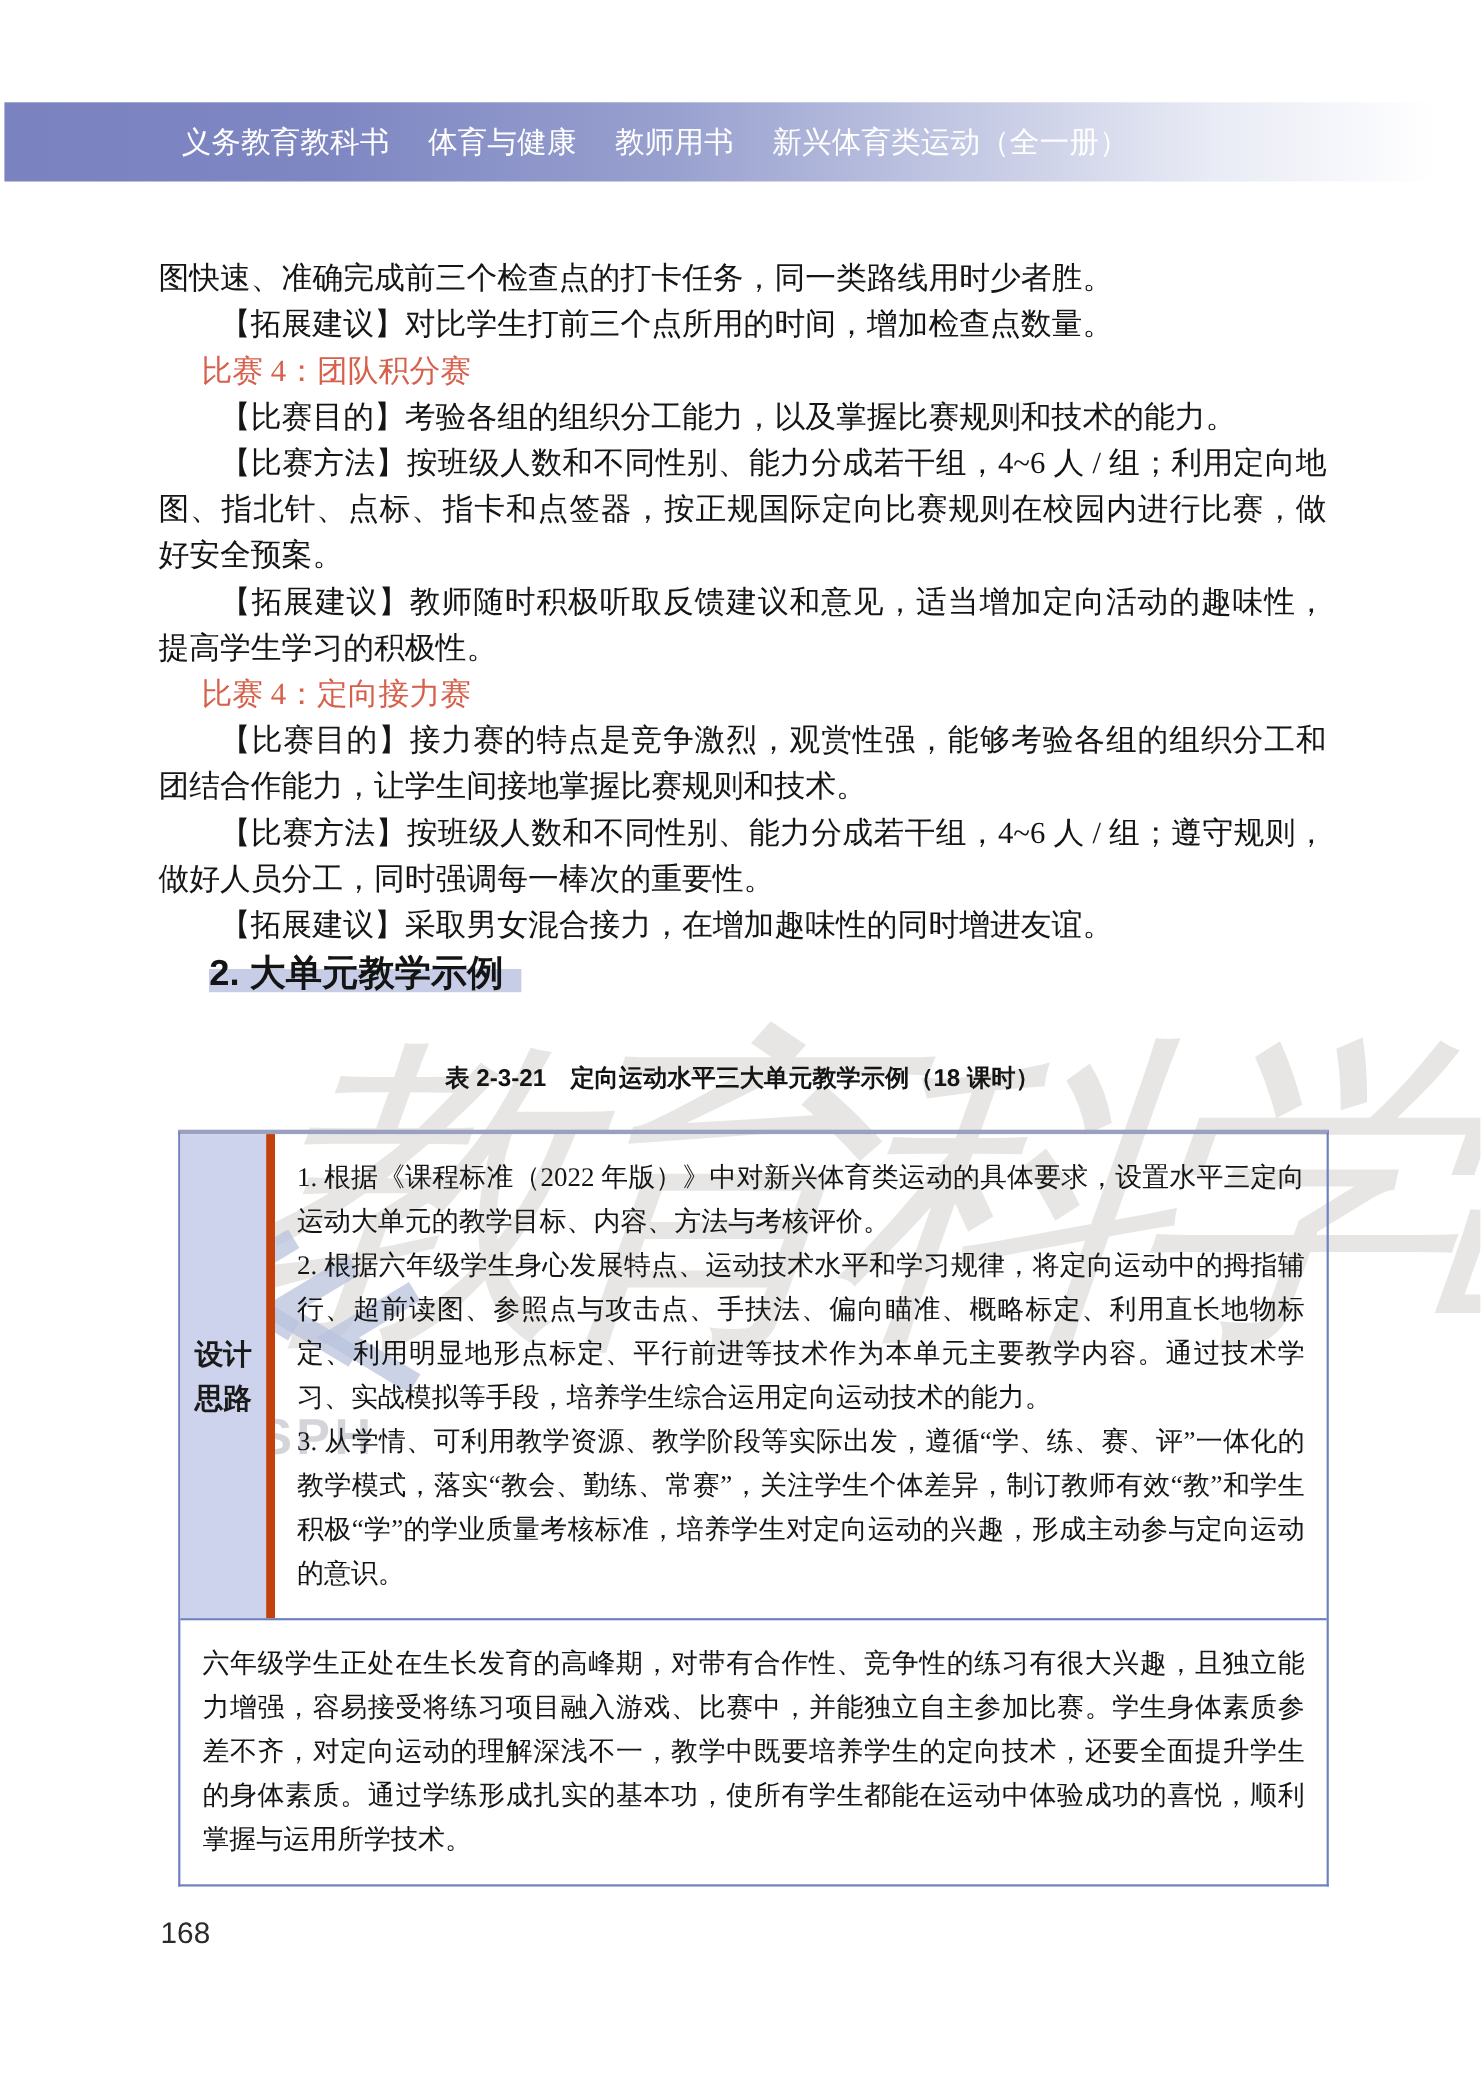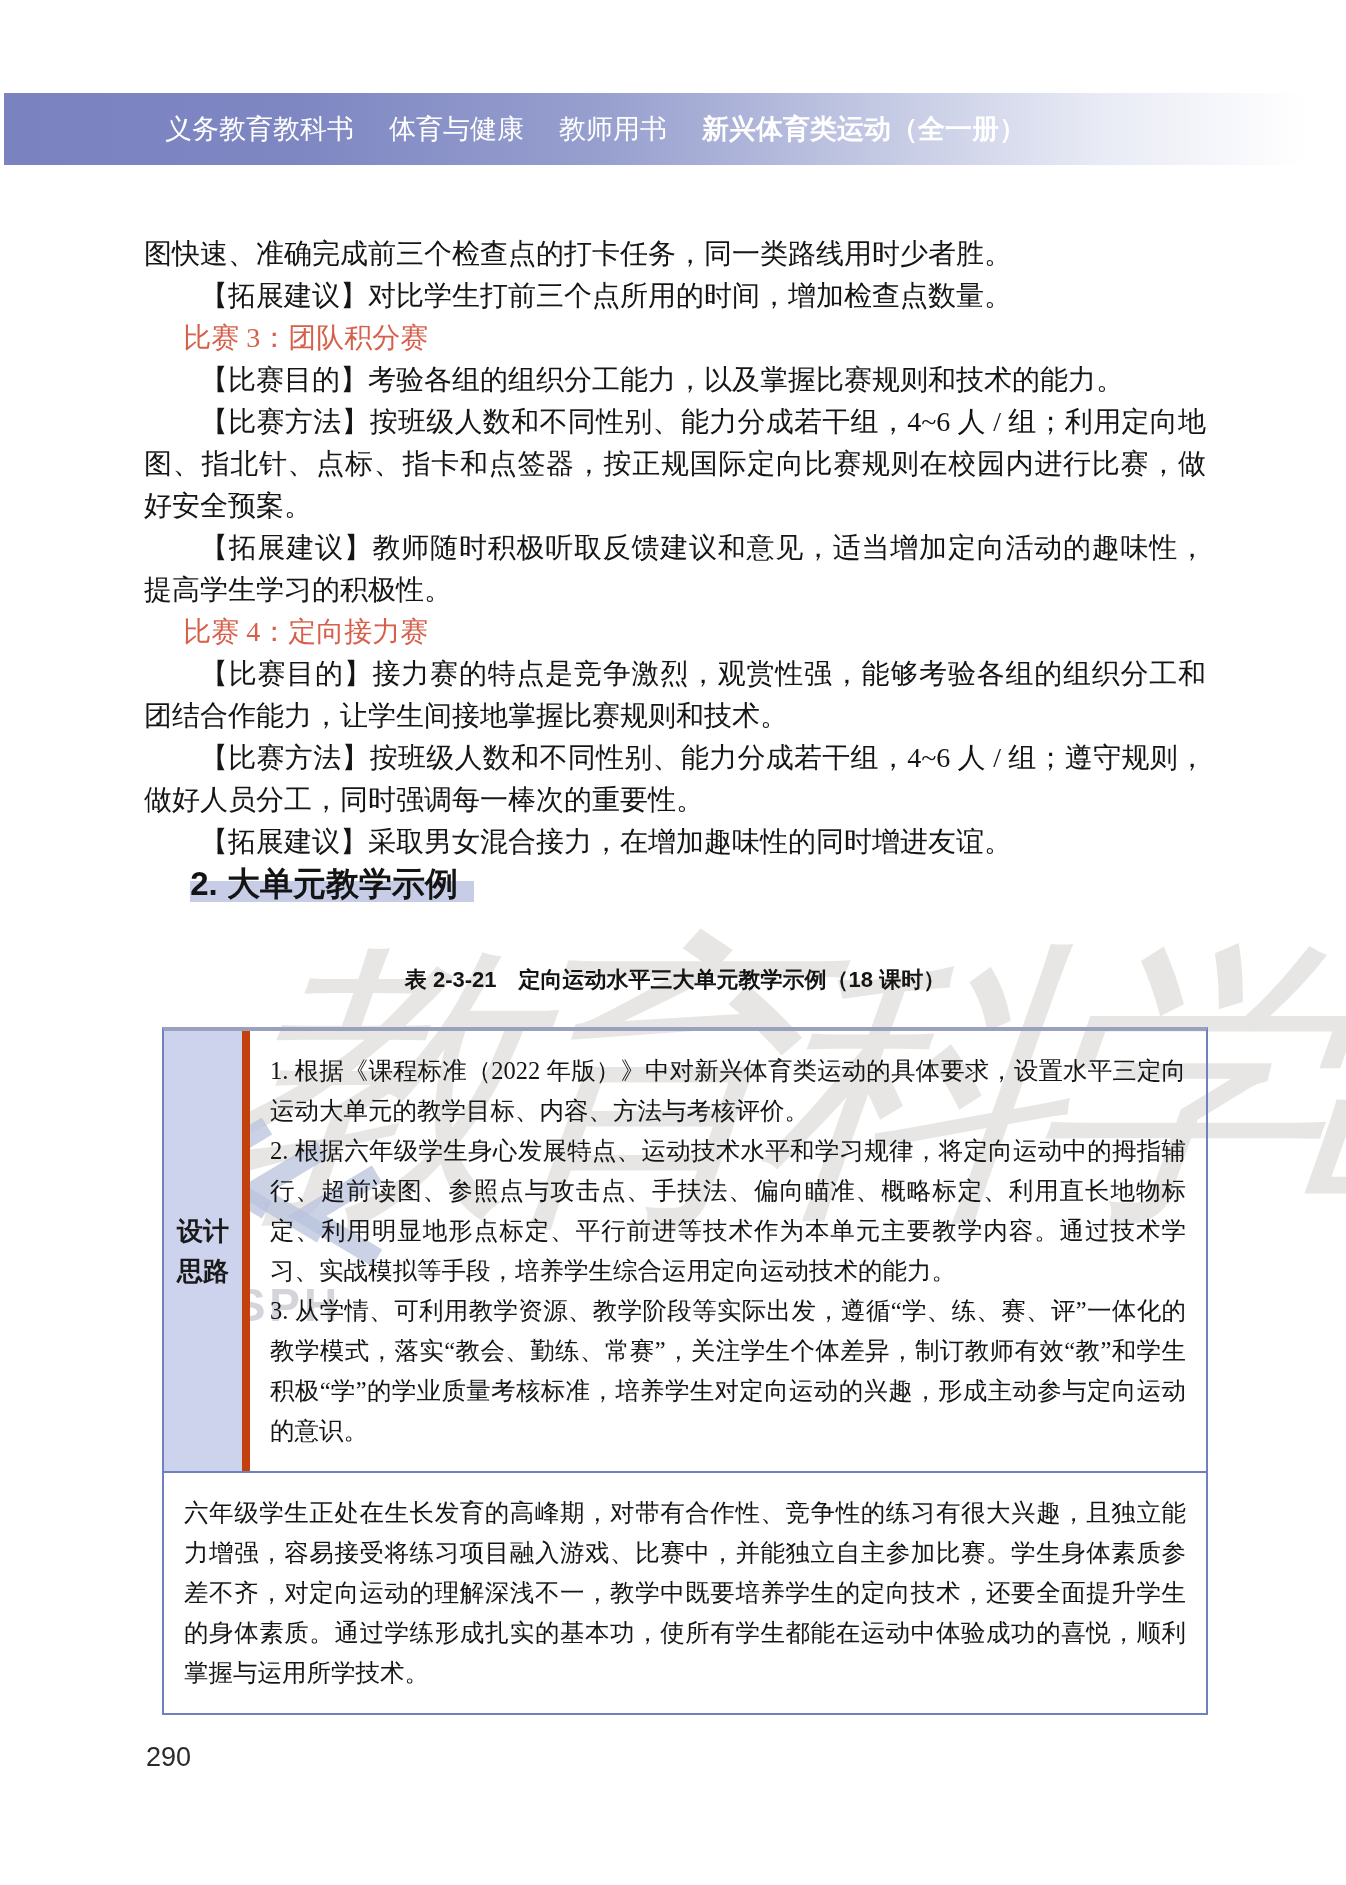--- a/index.html
+++ b/index.html
@@ -15,21 +15,21 @@
   .header-bar{
     position:absolute;left:4px;right:0;top:93px;height:72px;
     background:linear-gradient(to right,#7a83c0 0%,#7e87c2 22%,#98a0cf 45%,#c3c8e3 65%,#e9ebf5 82%,#ffffff 97%);
     display:flex;align-items:center;
     padding-left:161px;box-sizing:border-box;
     gap:35px;
     font-family:"Liberation Sans","DejaVu Sans",sans-serif;
     font-size:27px;color:#ffffff;white-space:nowrap;
   }
   .header-bar .seg{font-weight:normal;}
-  .header-bar .seg.bold{font-weight:bold;}
+  .header-bar .seg.bold{font-weight:normal;}
   
   .watermark{position:absolute;inset:0;pointer-events:none;}
   .wm-script{
     position:absolute;left:225px;top:935px;
     font-size:300px;line-height:1;white-space:nowrap;
     font-family:"DejaVu Serif","Liberation Serif",serif;
     font-style:italic;letter-spacing:-32px;
     color:rgba(163,159,150,0.26);
     transform:skewX(-6deg);
   }
@@ -118,21 +118,21 @@
   <header class="header-bar">
     <span class="seg">义务教育教科书</span>
     <span class="seg">体育与健康</span>
     <span class="seg">教师用书</span>
     <span class="seg bold">新兴体育类运动（全一册）</span>
   </header>
 
   <main class="body-text">
     <p>图快速、准确完成前三个检查点的打卡任务，同一类路线用时少者胜。</p>
     <p class="ind">【拓展建议】对比学生打前三个点所用的时间，增加检查点数量。</p>
-    <p class="red">比赛 3：团队积分赛</p>
+    <p class="red">比赛 4：团队积分赛</p>
     <p class="ind">【比赛目的】考验各组的组织分工能力，以及掌握比赛规则和技术的能力。</p>
     <p class="ind">【比赛方法】按班级人数和不同性别、能力分成若干组，4~6 人 / 组；利用定向地图、指北针、点标、指卡和点签器，按正规国际定向比赛规则在校园内进行比赛，做好安全预案。</p>
     <p class="ind">【拓展建议】教师随时积极听取反馈建议和意见，适当增加定向活动的趣味性，提高学生学习的积极性。</p>
     <p class="red">比赛 4：定向接力赛</p>
     <p class="ind">【比赛目的】接力赛的特点是竞争激烈，观赏性强，能够考验各组的组织分工和团结合作能力，让学生间接地掌握比赛规则和技术。</p>
     <p class="ind">【比赛方法】按班级人数和不同性别、能力分成若干组，4~6 人 / 组；遵守规则，做好人员分工，同时强调每一棒次的重要性。</p>
     <p class="ind">【拓展建议】采取男女混合接力，在增加趣味性的同时增进友谊。</p>
     <h3 class="section-heading"><span class="hl">2. 大单元教学示例</span></h3>
 
     <div class="caption">表 2-3-21　定向运动水平三大单元教学示例（18 课时）</div>
@@ -147,14 +147,14 @@
         </div>
       </div>
       <div class="t-row r2">
         <div class="t-cell">
           <p>六年级学生正处在生长发育的高峰期，对带有合作性、竞争性的练习有很大兴趣，且独立能力增强，容易接受将练习项目融入游戏、比赛中，并能独立自主参加比赛。学生身体素质参差不齐，对定向运动的理解深浅不一，教学中既要培养学生的定向技术，还要全面提升学生的身体素质。通过学练形成扎实的基本功，使所有学生都能在运动中体验成功的喜悦，顺利掌握与运用所学技术。</p>
         </div>
       </div>
     </div>
   </main>
 
-  <div class="page-number">290</div>
+  <div class="page-number">168</div>
 </div>
 
 </body></html>

